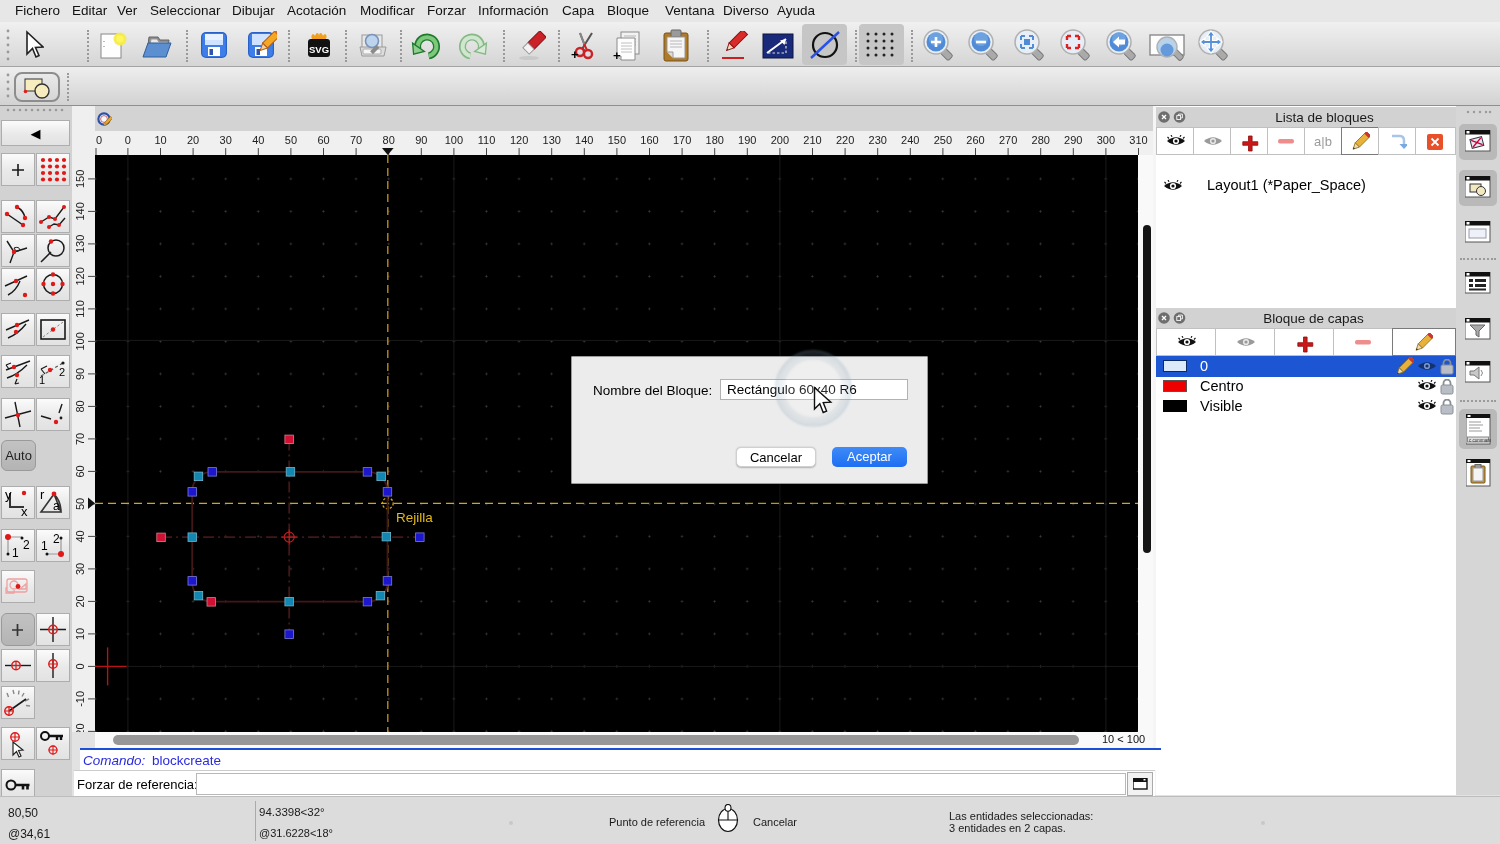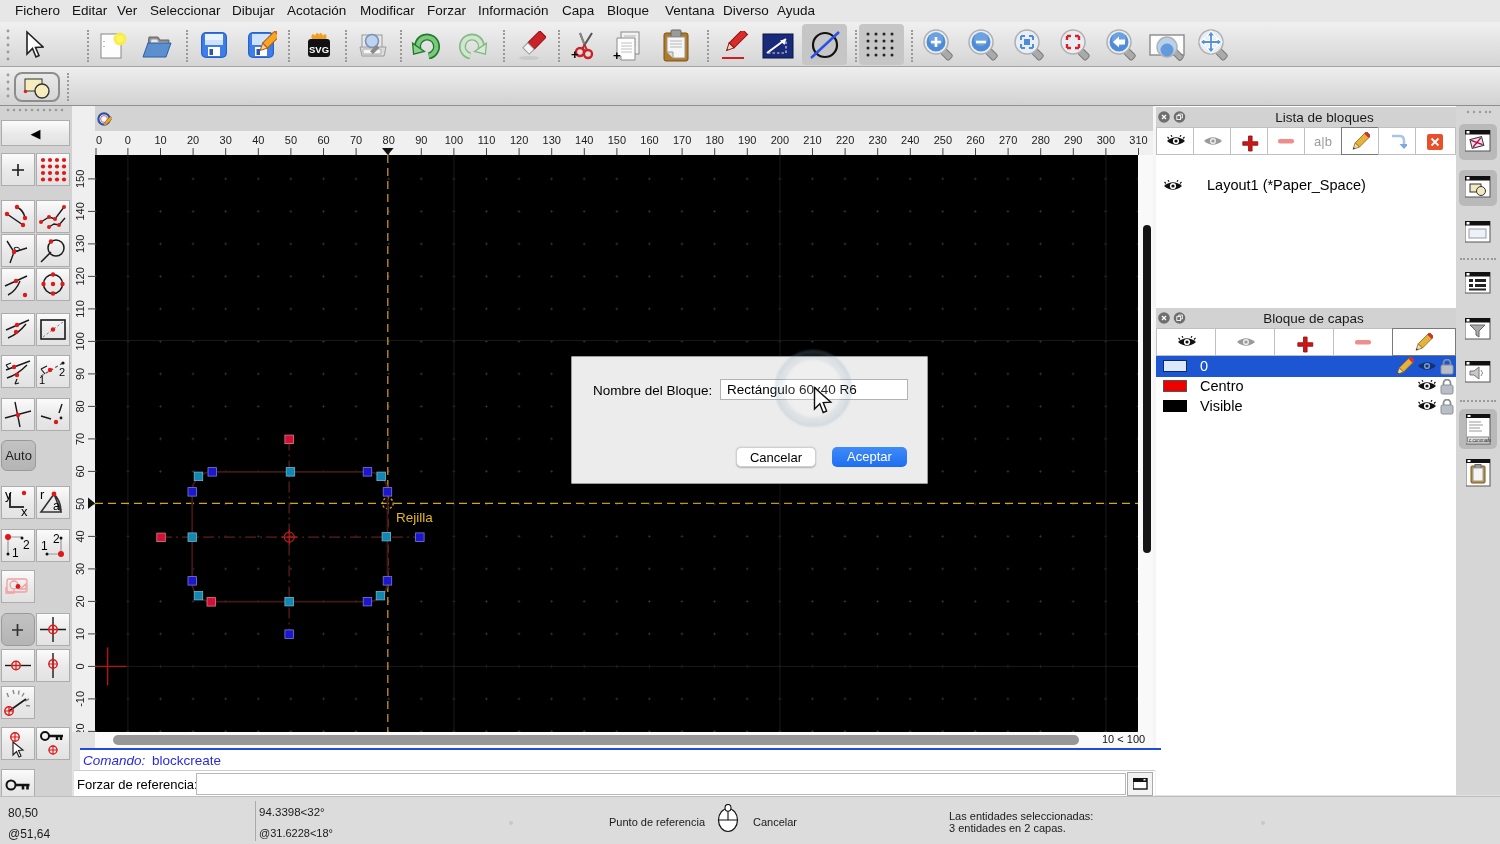--- a/index.html
+++ b/index.html
@@ -908,21 +908,21 @@
   <div style="position:absolute;left:1053px;top:1px;width:26px;height:24px;background:#f2f2f2;border:1px solid #aaa">
     <svg style="margin:5px 0 0 5px" width="15" height="12">
         <rect x="0" y="0" width="14" height="11" fill="#fff" stroke="#111" stroke-width="1.4"></rect>
         <rect x="0" y="0" width="14" height="4" fill="#111"></rect>
         <rect x="10.5" y="1" width="2" height="1.5" fill="#fff"></rect>
       </svg>
   </div>
 </div>
 <div id="statusbar">
   <div style="left:8px;top:9px;font-size:12px">80,50</div>
-  <div style="left:8px;top:30px;font-size:12px">@51,64</div>
+  <div style="left:8px;top:30px;font-size:12px">@34,61</div>
   <div style="left:255px;top:4px;width:1px;height:40px;background:#aaa"></div>
   <div style="left:259px;top:9px;font-size:11.5px">94.3398&lt;32°</div>
   <div style="left:259px;top:30px;font-size:11px">@31.6228&lt;18°</div>
   <div style="left:509px;top:24px;width:4px;height:4px;background:#c8c8c8;border-radius:2px"></div>
   <div style="left:609px;top:19px;font-size:11px">Punto de referencia</div>
   <svg class="abs" style="left:716px;top:7px" width="26" height="30">
       <ellipse cx="12" cy="16" rx="9.5" ry="11.5" fill="#fff" stroke="#111" stroke-width="1.2"></ellipse>
       <path d="M12 4.5 V16 M2.5 16 h19" stroke="#111" stroke-width="1.1" fill="none"></path>
       <ellipse cx="12" cy="3.8" rx="3" ry="3.4" fill="#fff" stroke="#111" stroke-width="1.1"></ellipse>
     </svg>

